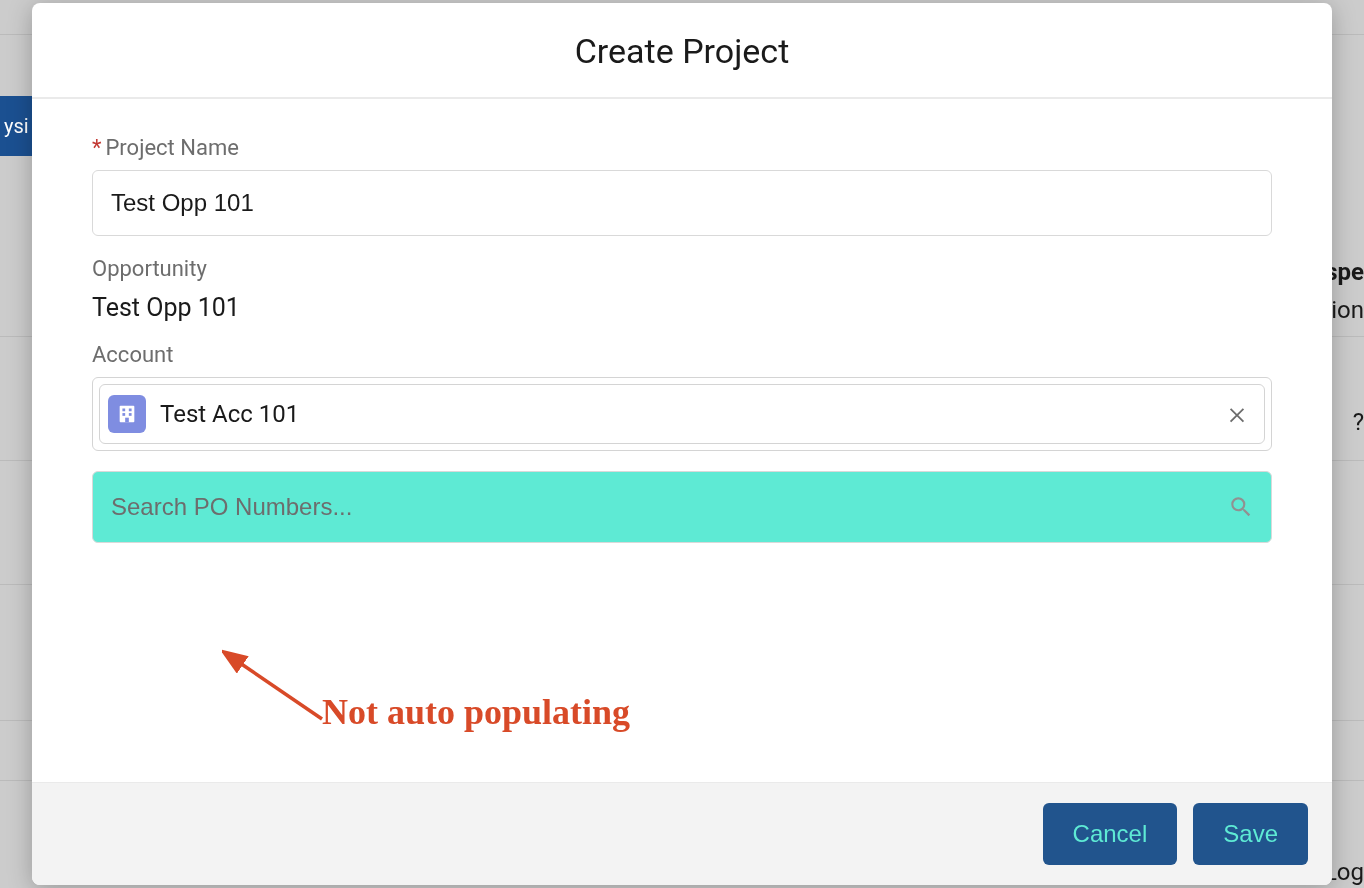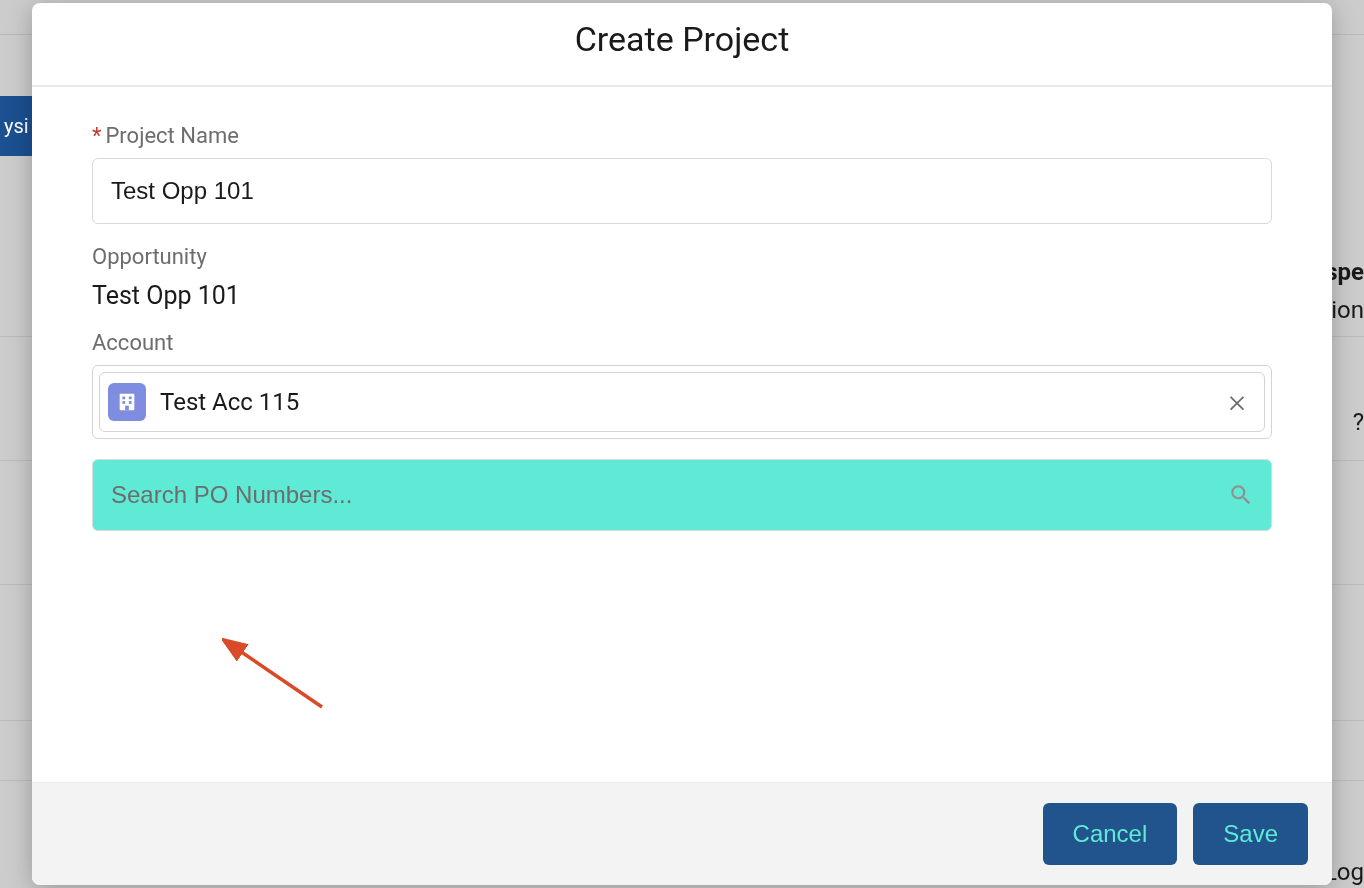--- a/index.html
+++ b/index.html
@@ -68,21 +68,21 @@
       bottom: 3px;
       background: #fff;
       border-radius: 8px;
       box-shadow: 0 4px 24px rgba(0,0,0,0.25);
       display: flex;
       flex-direction: column;
       overflow: hidden;
     }
     .modal-header {
       text-align: center;
-      padding: 16px 0 26px 0;
+      padding: 28px 0 26px 0;
       border-bottom: 2px solid #eaeaea;
     }
     .modal-title {
       font-size: 34px;
       font-weight: 400;
       color: #1a1a1a;
     }
     .modal-body {
       flex: 1;
       padding: 36px 60px 20px 60px;
@@ -260,21 +260,21 @@
           <span class="account-icon">
             <svg viewBox="0 0 24 24" width="22" height="22">
                 <rect x="4" y="3" width="16" height="18" rx="1" fill="#fff"></rect>
                 <rect x="7" y="6" width="3" height="3" fill="#7f8de1"></rect>
                 <rect x="14" y="6" width="3" height="3" fill="#7f8de1"></rect>
                 <rect x="7" y="11" width="3" height="3" fill="#7f8de1"></rect>
                 <rect x="14" y="11" width="3" height="3" fill="#7f8de1"></rect>
                 <rect x="10" y="16" width="4" height="5" fill="#7f8de1"></rect>
               </svg>
           </span>
-          <span class="lookup-pill-label">Test Acc 115</span>
+          <span class="lookup-pill-label">Test Acc 101</span>
           <span class="clear-icon">
             <svg viewBox="0 0 24 24">
                 <path d="M18.3 5.71L12 12.01l-6.3-6.3-1.41 1.41 6.3 6.3-6.3 6.3 1.41 1.41 6.3-6.3 6.3 6.3 1.41-1.41-6.3-6.3 6.3-6.3z"></path>
               </svg>
           </span>
         </div>
       </div>
     </div>
 
     <div class="form-group">
@@ -289,20 +289,21 @@
     </div>
 
     <svg class="annotation-arrow" style="left:190px; top:550px;" width="120" height="85">
       <defs>
         <marker id="ah" markerWidth="10" markerHeight="10" refX="2" refY="3" orient="auto">
           <path d="M0,0 L0,6 L8,3 z" fill="#d84a28"></path>
         </marker>
       </defs>
       <line x1="100" y1="70" x2="15" y2="12" stroke="#d84a28" stroke-width="3.5" marker-end="url(#ah)"></line>
     </svg>
+    <div class="annotation-text" style="left:290px; top:592px;">Not auto populating</div>
 
   </div>
 
   <div class="modal-footer">
     <button class="btn">Cancel</button>
     <button class="btn">Save</button>
   </div>
 
 </div>
 

